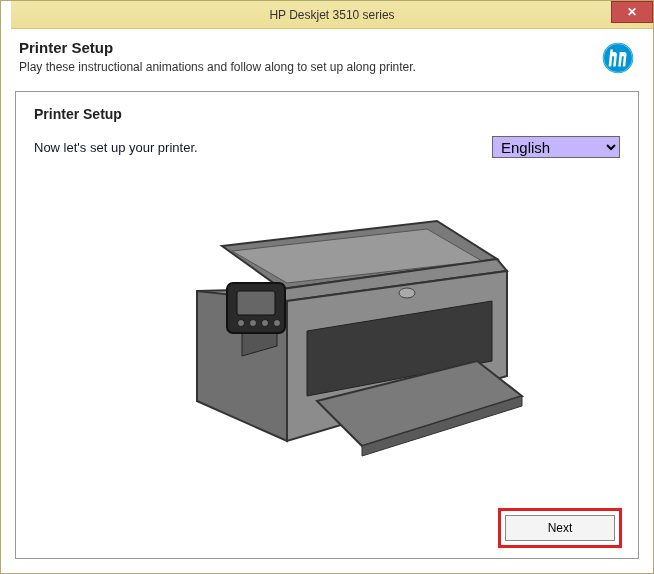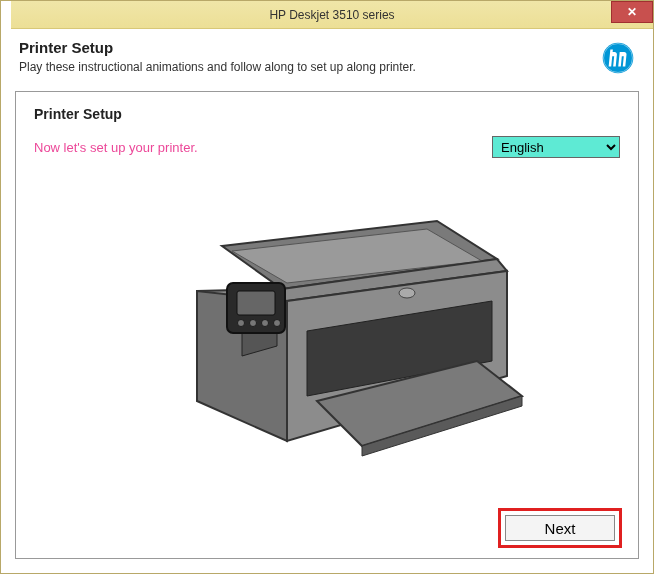--- a/index.html
+++ b/index.html
@@ -86,28 +86,28 @@
     color: #222;
     margin-bottom: 14px;
   }
   .content-row {
     display: flex;
     justify-content: space-between;
     align-items: center;
   }
   .content-sub {
     font-size: 13px;
-    color: #ec4899;
+    color: #0f172a;
   }
   .lang-select {
     width: 128px;
     height: 22px;
-    font-size: 13px;
+    font-size: 15px;
     border: 1px solid #666;
-    background: #5eead4;
+    background: #c4b5fd;
     padding: 1px 4px;
   }
   .printer-area {
     flex: 1;
     display: flex;
     align-items: center;
     justify-content: center;
     padding: 10px 0 30px 0;
   }
   .printer-svg {
@@ -119,21 +119,21 @@
     bottom: 10px;
     right: 16px;
   }
   .next-wrap {
     border: 3px solid #e02020;
     padding: 4px;
   }
   .next-btn {
     width: 110px;
     height: 26px;
-    font-size: 15px;
+    font-size: 12px;
     background: #f4f4f4;
     border: 1px solid #888;
     cursor: pointer;
   }
 </style>
 </head>
 <body>
 
 <div class="window">
 

